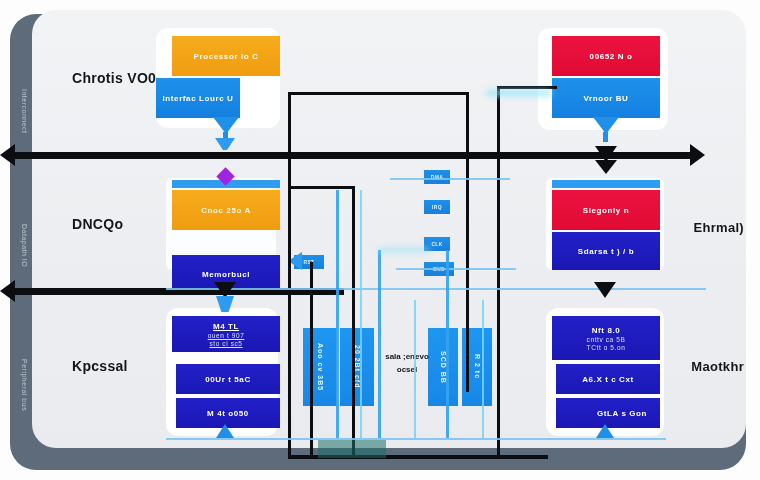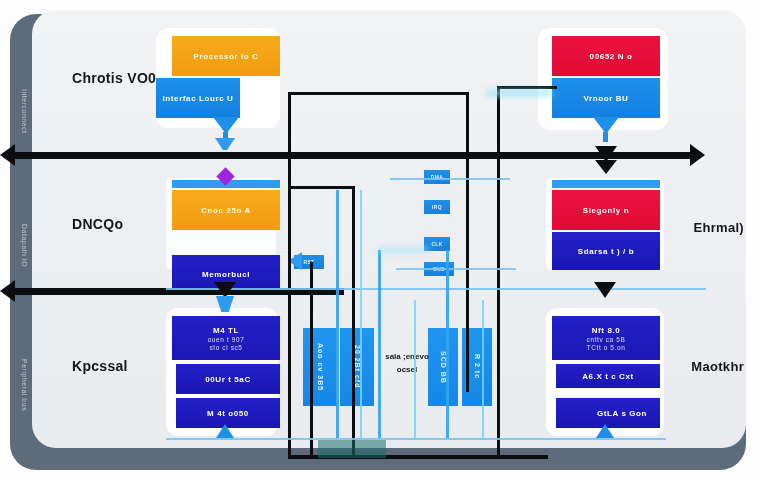--- a/index.html
+++ b/index.html
@@ -182,21 +182,21 @@
   <div class="blk lite" style="left:215px; top:138px; width:20px; height:12px; clip-path:polygon(0 0,100% 0,60% 100%,40% 100%);"></div>
 
   <div class="mid-well" style="left:166px; top:178px; width:110px; height:92px;"></div>
   <div class="blk strip" style="left:172px; top:180px; width:108px; height:8px;"></div>
   <div class="blk orange" style="left:172px; top:190px; width:108px; height:40px;">Cnoc 25o A</div>
   <div class="blk navy" style="left:172px; top:232px; width:108px; height:38px;margin-top:23px;">Memorbucl</div>
 
   <div class="diamond-purple" style="left:219px; top:170px;"></div>
 
   <div class="card-well" style="left:166px; top:308px; width:112px; height:128px;"></div>
-  <div class="blk navy" style="left:172px; top:316px; width:108px; height:44px;">
+  <div class="blk navy" style="left:172px; top:316px; width:108px; height:36px;text-decoration:underline;">
     <span>M4 TL</span>
     <span class="sub">ouen  t 907</span>
     <span class="sub">sto ci sc5</span>
   </div>
   <div class="blk navy" style="left:176px; top:364px; width:104px; height:30px;">00Ur t 5aC</div>
   <div class="blk navy" style="left:176px; top:398px; width:104px; height:30px;">M 4t o050</div>
 
   <div class="card-well" style="left:538px; top:28px; width:130px; height:102px;"></div>
   <div class="blk red" style="left:552px; top:36px; width:108px; height:40px;padding-left:10px;">00652 N o</div>
   <div class="blk blue" style="left:552px; top:78px; width:108px; height:40px;">Vrnoor BU</div>
@@ -210,21 +210,21 @@
   <div class="blk strip" style="left:552px; top:180px; width:108px; height:8px;"></div>
   <div class="blk red" style="left:552px; top:190px; width:108px; height:40px;">Siegonly n</div>
   <div class="blk navy" style="left:552px; top:232px; width:108px; height:38px;">Sdarsa t ) / b</div>
 
   <div class="card-well" style="left:546px; top:308px; width:118px; height:128px;"></div>
   <div class="blk navy" style="left:552px; top:316px; width:108px; height:44px;">
     <span>Nft 8.0</span>
     <span class="sub">cnttv ca 5B</span>
     <span class="sub">TCtt o 5.on</span>
   </div>
-  <div class="blk navy" style="left:556px; top:364px; width:104px; height:24px;">A6.X t c Cxt</div>
+  <div class="blk navy" style="left:556px; top:364px; width:104px; height:30px;">A6.X t c Cxt</div>
   <div class="blk navy" style="left:556px; top:398px; width:104px; height:30px;padding-left:28px;">GtLA s Gon</div>
 
   <div class="tag" style="left:424px; top:170px; width:26px; height:14px;">DMA</div>
   <div class="tag" style="left:424px; top:200px; width:26px; height:14px;">IRQ</div>
   <div class="tag" style="left:424px; top:237px; width:26px; height:14px;">CLK</div>
   <div class="tag" style="left:424px; top:262px; width:30px; height:14px;">BUS</div>
   <div class="tag" style="left:294px; top:255px; width:30px; height:14px;">RST</div>
   <div class="blk lite" style="left:288px; top:252px; width:14px; height:18px; clip-path:polygon(0 50%,100% 0,100% 100%);"></div>
 
   <div class="vpanel" style="left:303px; top:328px; width:34px; height:78px;">Aoo cv 3B5</div>

